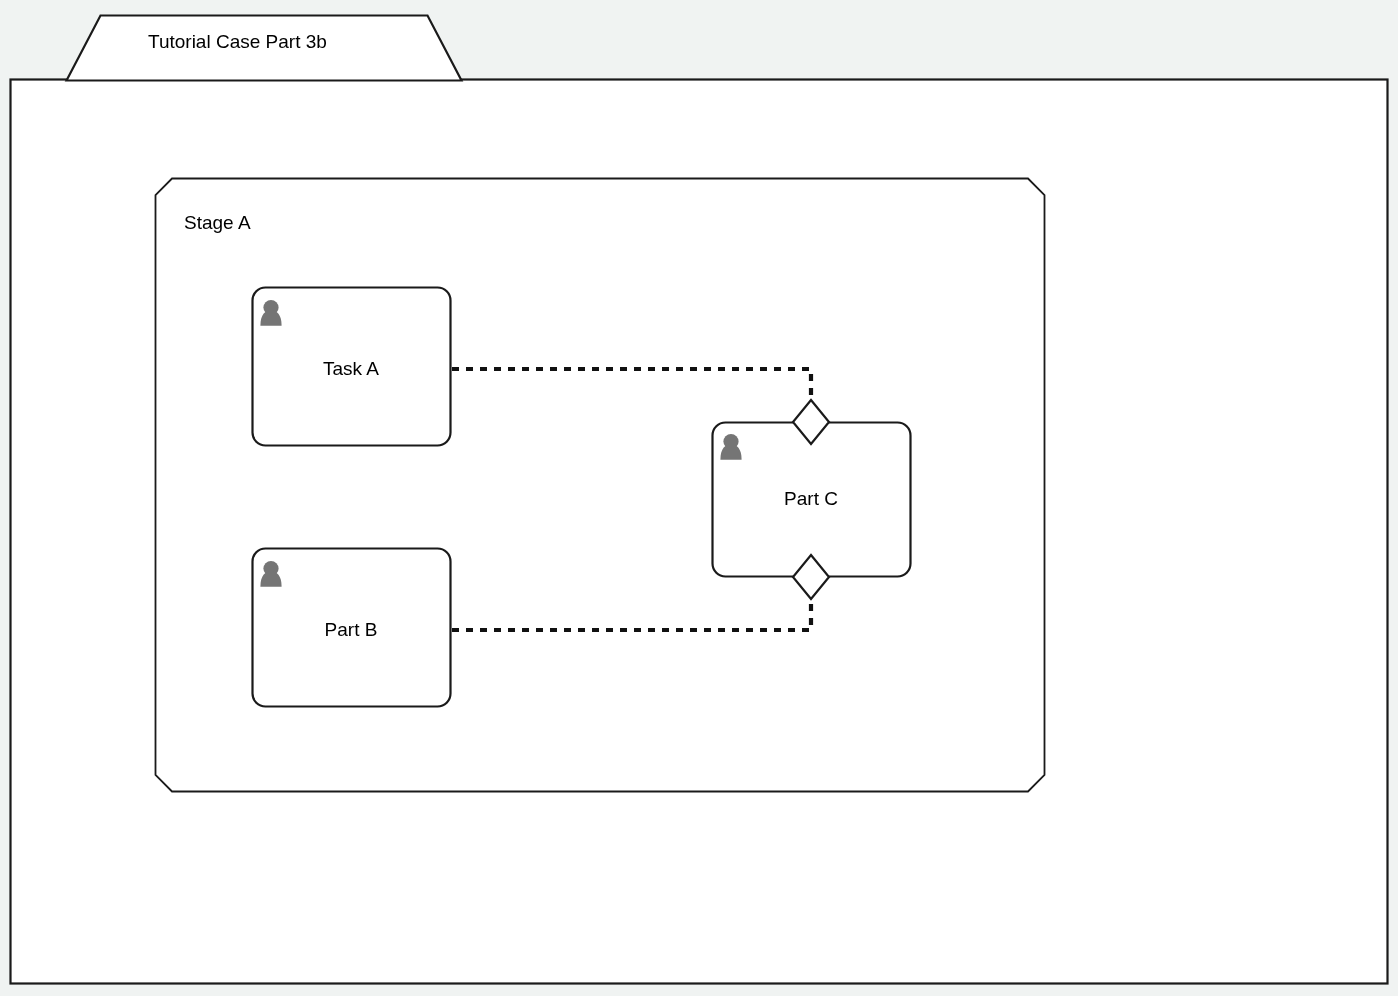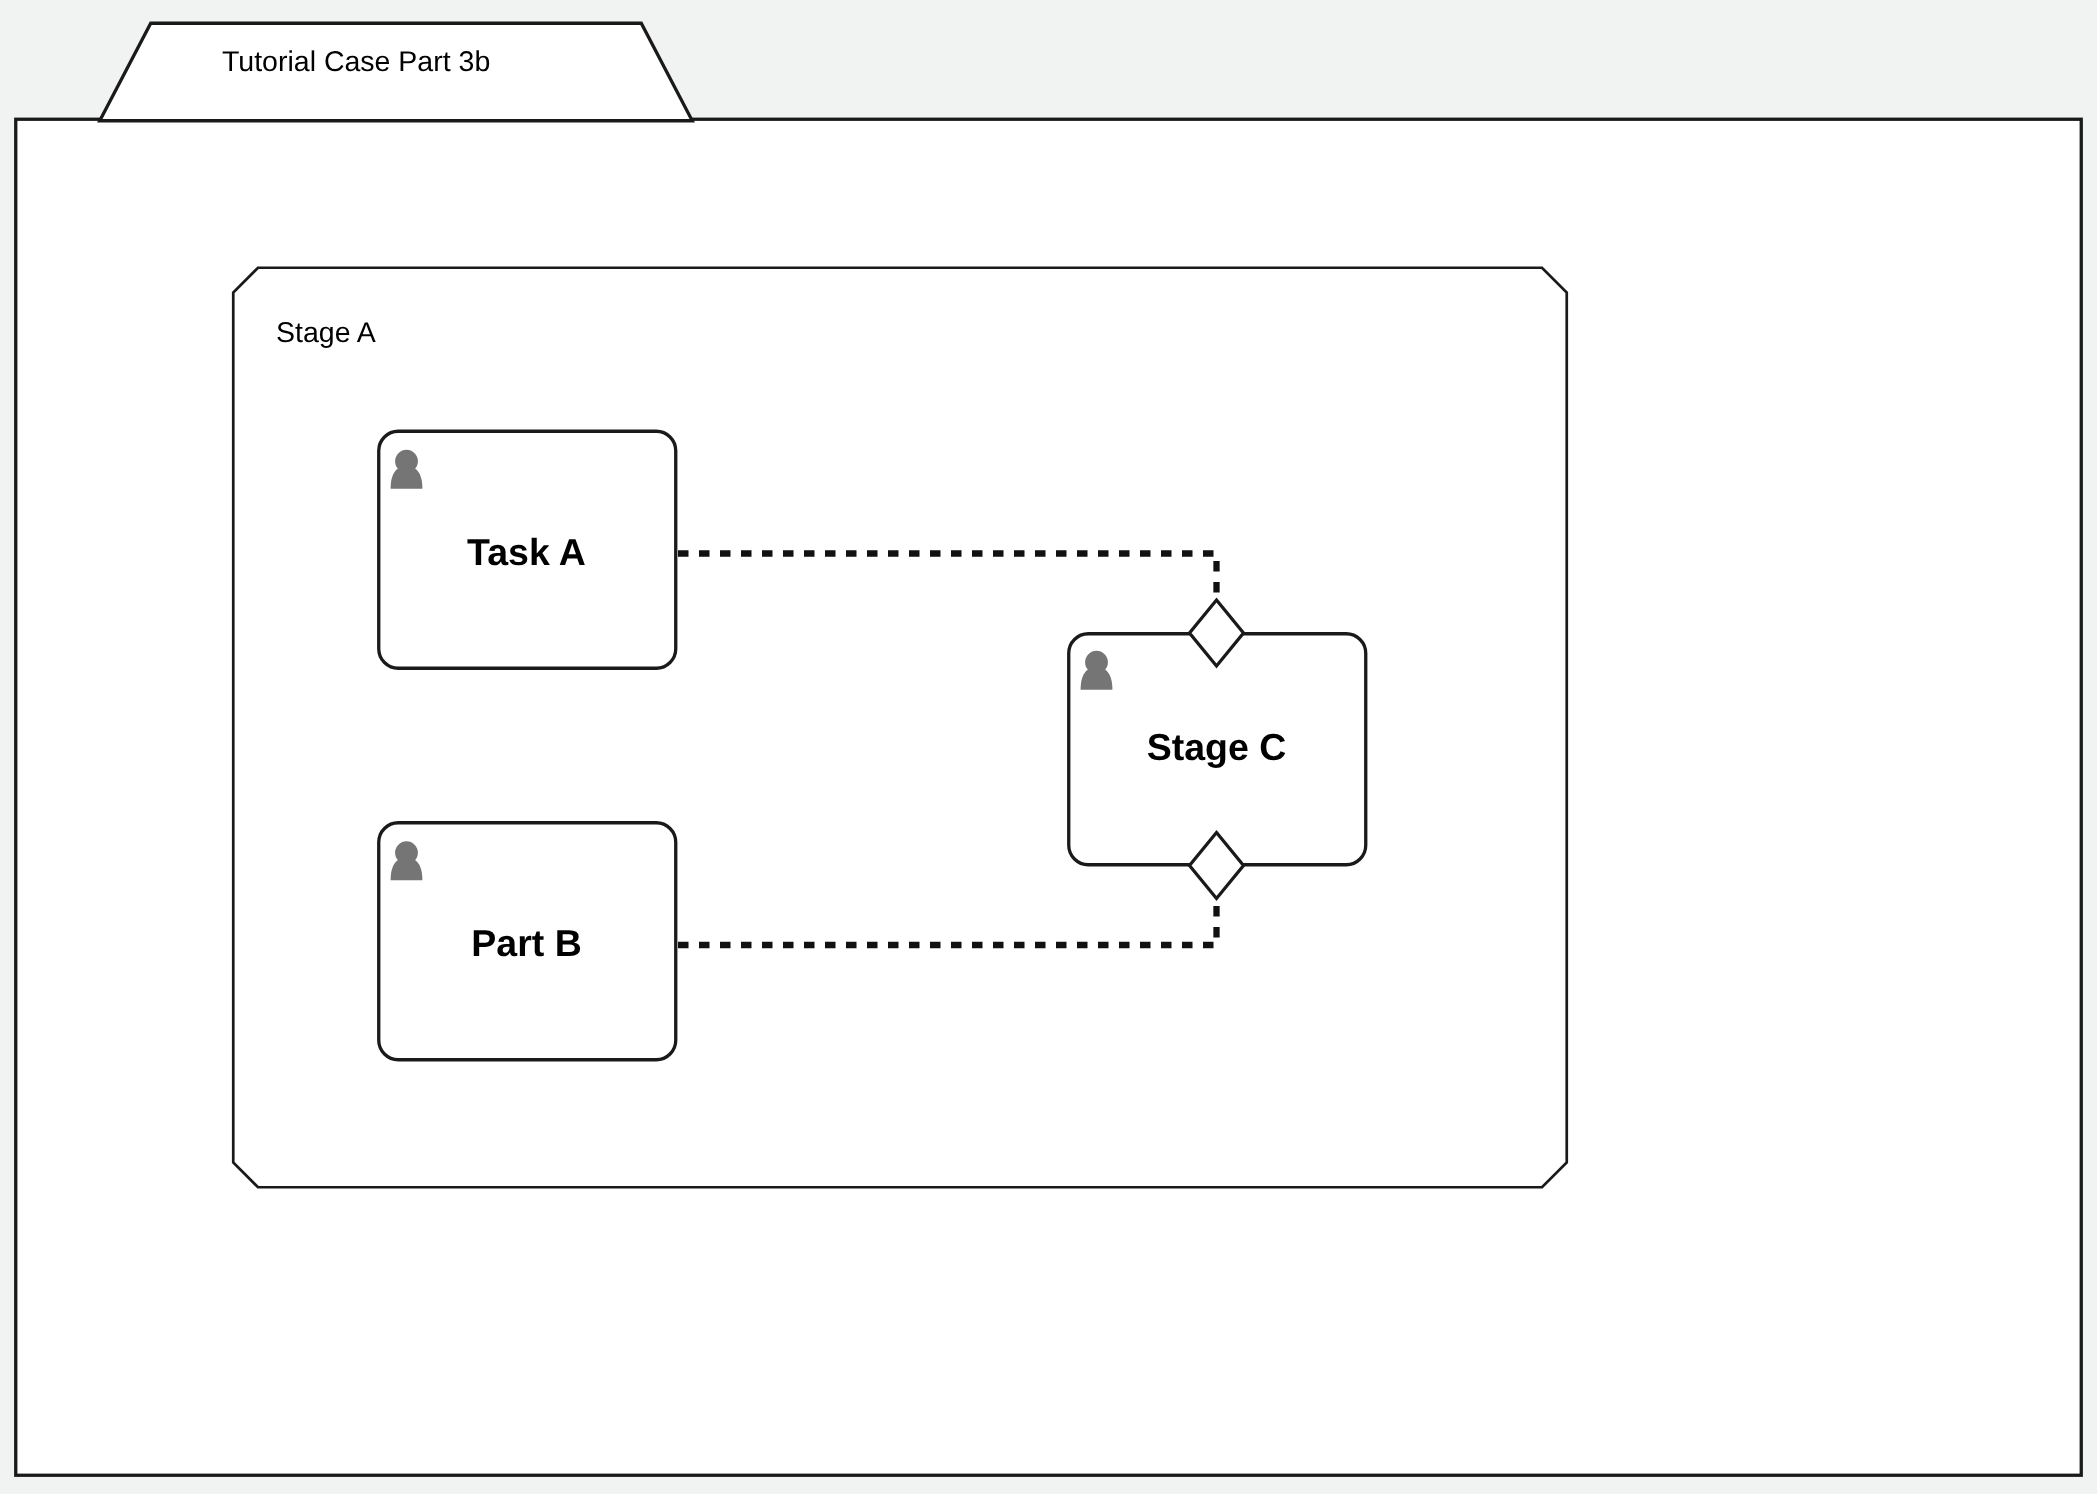--- a/index.html
+++ b/index.html
@@ -44,23 +44,22 @@
     font-size: 19px;
     left: 148px;
     top: 31px;
   }
   .stage-label {
     font-size: 19px;
     left: 184px;
     top: 212px;
   }
   .task-label {
-    font-size: 25px;
+    font-size: 19px;
     transform: translate(-50%, -50%);
-    font-weight: bold;
   }
   #task-a-label { left: 351px; top: 369px; }
   #task-b-label { left: 351px; top: 630px; }
   #task-c-label { left: 811px; top: 499px; }
 </style>
 </head>
 <body>
 
 <div id="canvas">
 
@@ -123,16 +122,16 @@
 
   <div class="label-layer">
     <div class="txt case-title">Tutorial Case Part 3b</div>
 
     <div class="txt stage-label">Stage A</div>
 
     <div class="txt task-label" id="task-a-label">Task A</div>
 
     <div class="txt task-label" id="task-b-label">Part B</div>
 
-    <div class="txt task-label" id="task-c-label">Stage C</div>
+    <div class="txt task-label" id="task-c-label">Part C</div>
   </div>
 
 </div>
 
 </body></html>

